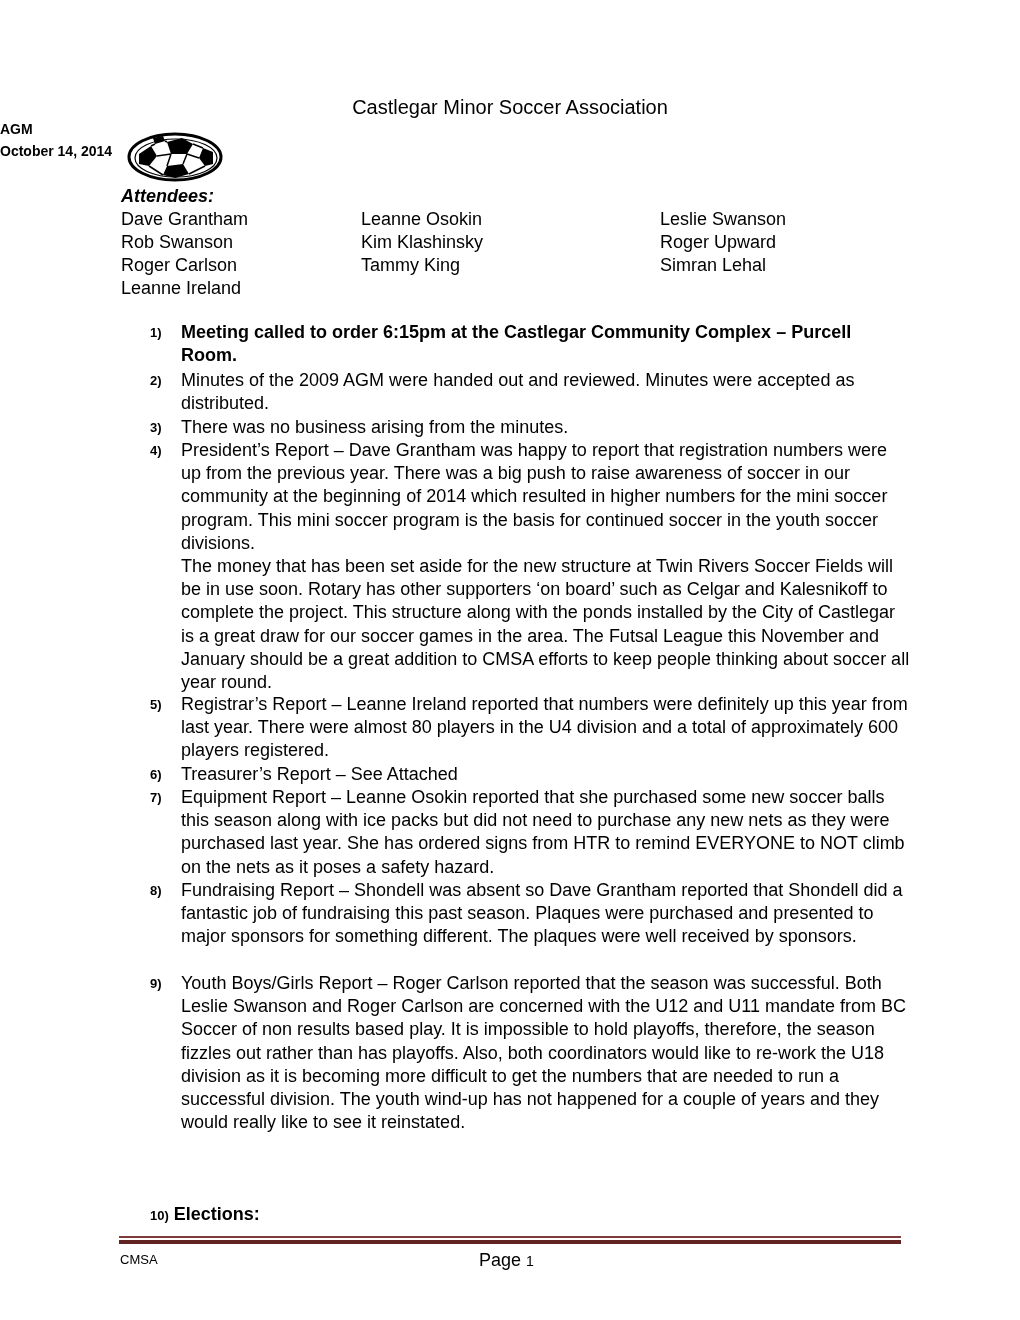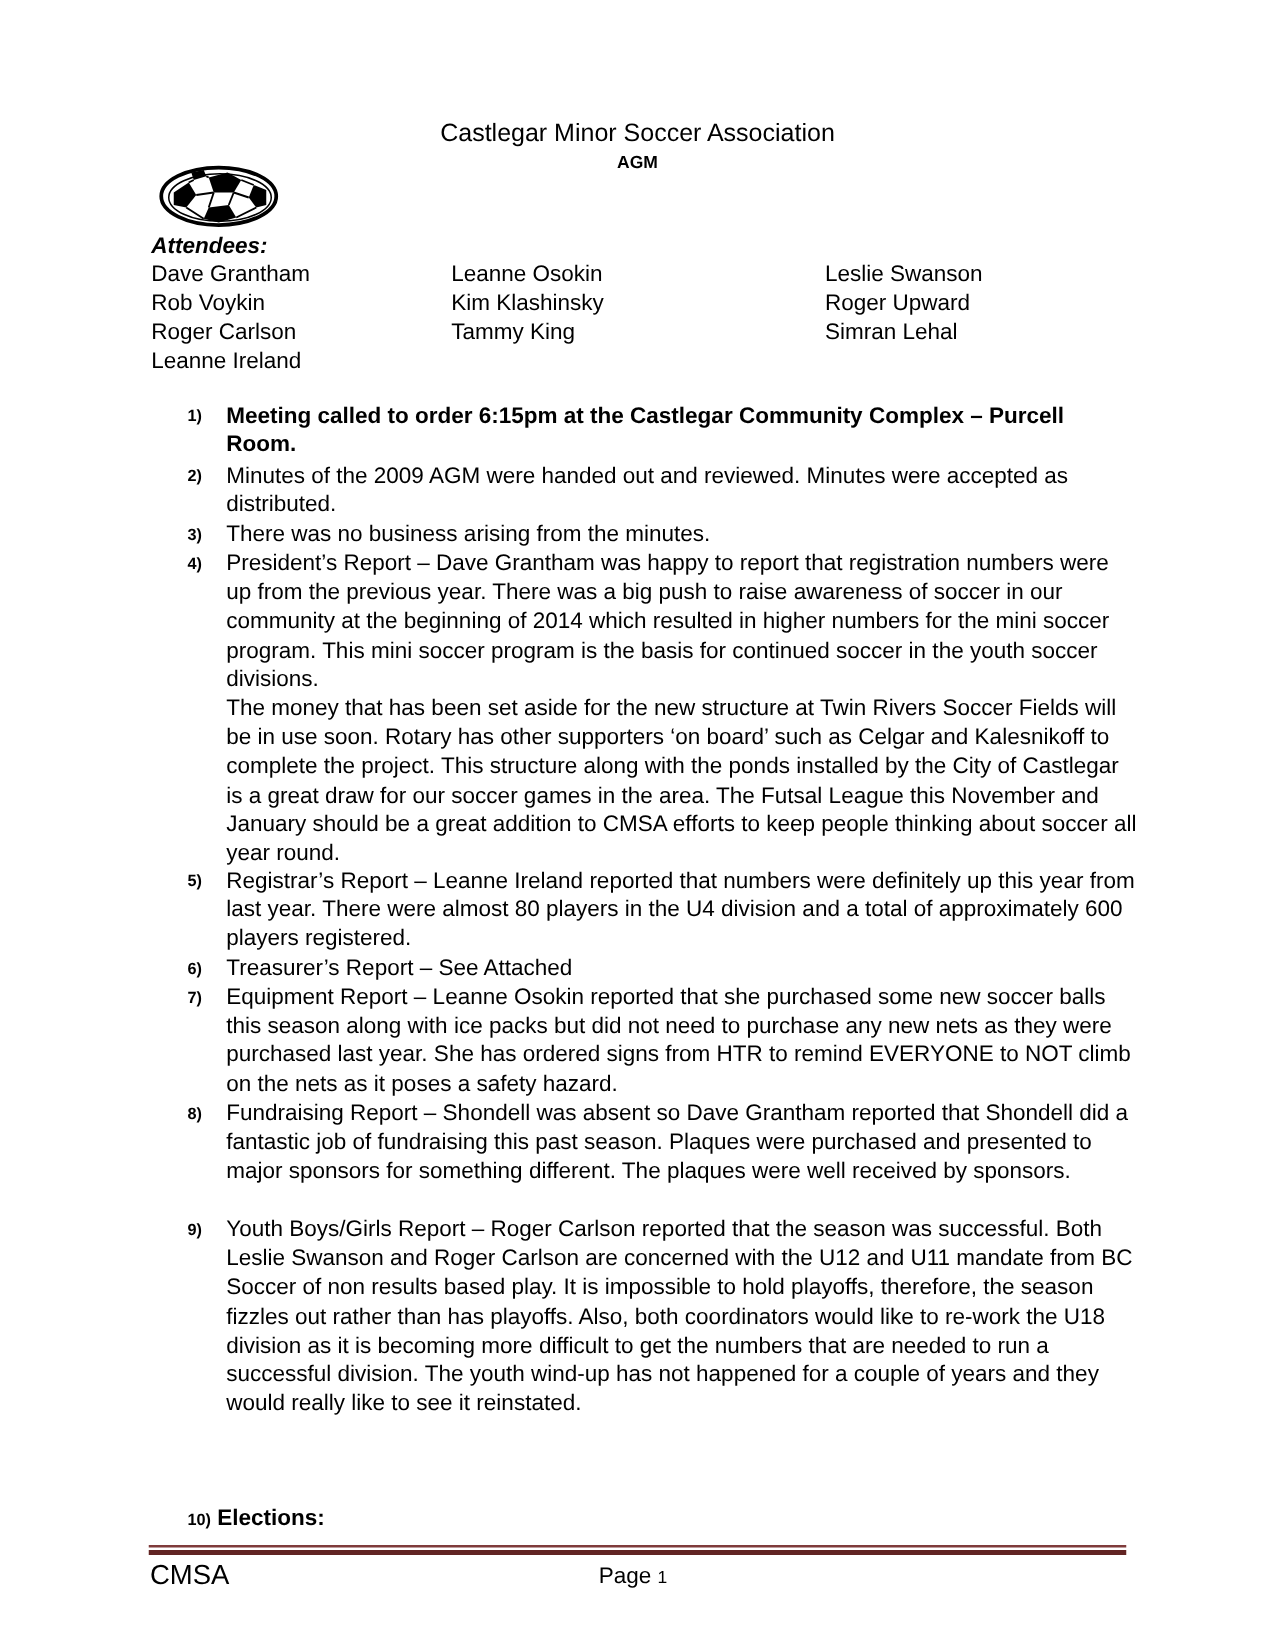--- a/index.html
+++ b/index.html
@@ -24,21 +24,20 @@
       position: absolute;
       left: 0; width: 1020px;
       top: 62px;
       text-align: center;
       font-size: 20px;
       line-height: 26px;
     }
     .subtitle {
       position: absolute;
       left: 0; width: 1020px;
-      text-align: center;
       font-size: 14px;
       font-weight: bold;
       line-height: 18px;
     }
     .subtitle.agm { top: 88px; }
     .subtitle.date { top: 110px; }
     .ball {
       position: absolute;
       left: 127px;
       top: 100px;
@@ -119,21 +118,21 @@
       left: 119px;
       top: 1208px;
       width: 782px;
       height: 4px;
       background: #622423;
     }
     .footer-left {
       position: absolute;
       left: 120px;
       top: 1216px;
-      font-size: 22px;
+      font-size: 13px;
       line-height: 24px;
     }
     .footer-right {
       position: absolute;
       left: 479px;
       top: 1216px;
       font-size: 18px;
       line-height: 24px;
       white-space: nowrap;
     }
@@ -141,20 +140,21 @@
       font-size: 14px;
     }
   </style>
 </head>
 <body>
 
 <div class="page">
 
   <div class="title">Castlegar Minor Soccer Association</div>
   <div class="subtitle agm">AGM</div>
+  <div class="subtitle date">October 14, 2014</div>
 
   <svg class="ball" viewBox="0 0 96 50">
     <ellipse cx="48" cy="25" rx="46" ry="23" fill="#ffffff" stroke="#000" stroke-width="3"></ellipse>
     <ellipse cx="49" cy="26" rx="41" ry="19" fill="none" stroke="#000" stroke-width="1.2"></ellipse>
     <polygon points="40,10 55,6 66,12 60,22 44,22" fill="#000"></polygon>
     <polygon points="12,22 24,14 30,24 22,34 12,32" fill="#000"></polygon>
     <polygon points="40,34 56,32 62,42 48,46 36,43" fill="#000"></polygon>
     <polygon points="76,16 86,20 86,32 78,34 72,26" fill="#000"></polygon>
     <polygon points="26,6 36,4 38,9 28,12" fill="#000"></polygon>
     <line x1="30" y1="24" x2="44" y2="22" stroke="#000" stroke-width="1.5"></line>
@@ -164,21 +164,21 @@
     <line x1="22" y1="34" x2="36" y2="43" stroke="#000" stroke-width="1.5"></line>
     <line x1="62" y1="42" x2="78" y2="34" stroke="#000" stroke-width="1.5"></line>
     <line x1="66" y1="12" x2="76" y2="16" stroke="#000" stroke-width="1.5"></line>
     <line x1="28" y1="12" x2="24" y2="14" stroke="#000" stroke-width="1.5"></line>
     <line x1="38" y1="9" x2="40" y2="10" stroke="#000" stroke-width="1.5"></line>
   </svg>
 
   <div class="attendees-heading">Attendees:</div>
 
   <div class="attendee col-0 row-0">Dave Grantham</div>
-  <div class="attendee col-0 row-1">Rob Voykin</div>
+  <div class="attendee col-0 row-1">Rob Swanson</div>
   <div class="attendee col-0 row-2">Roger Carlson</div>
   <div class="attendee col-0 row-3">Leanne Ireland</div>
 
   <div class="attendee col-1 row-0">Leanne Osokin</div>
   <div class="attendee col-1 row-1">Kim Klashinsky</div>
   <div class="attendee col-1 row-2">Tammy King</div>
 
   <div class="attendee col-2 row-0">Leslie Swanson</div>
   <div class="attendee col-2 row-1">Roger Upward</div>
   <div class="attendee col-2 row-2">Simran Lehal</div>

